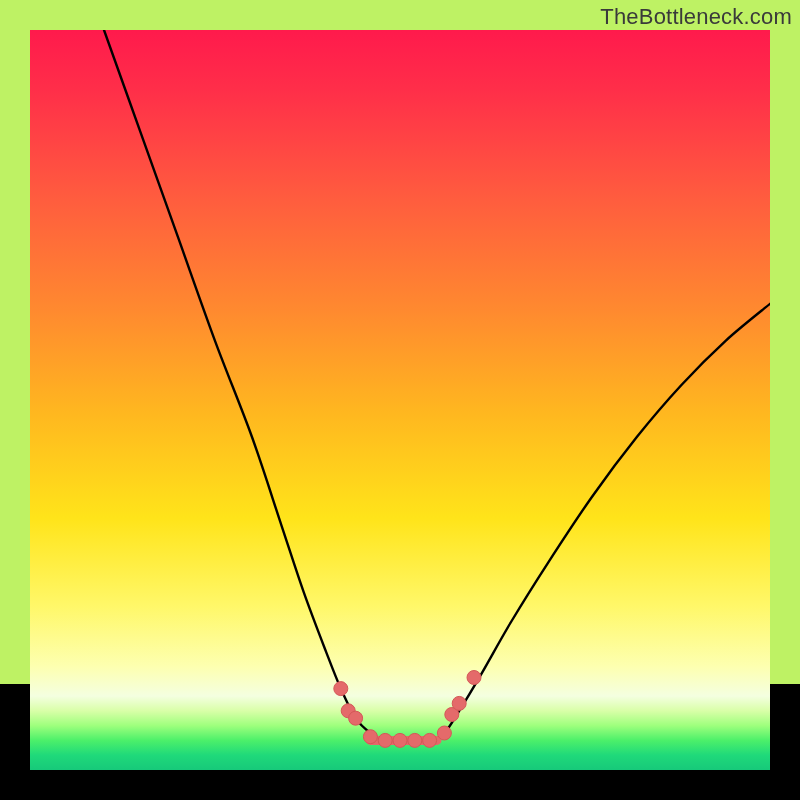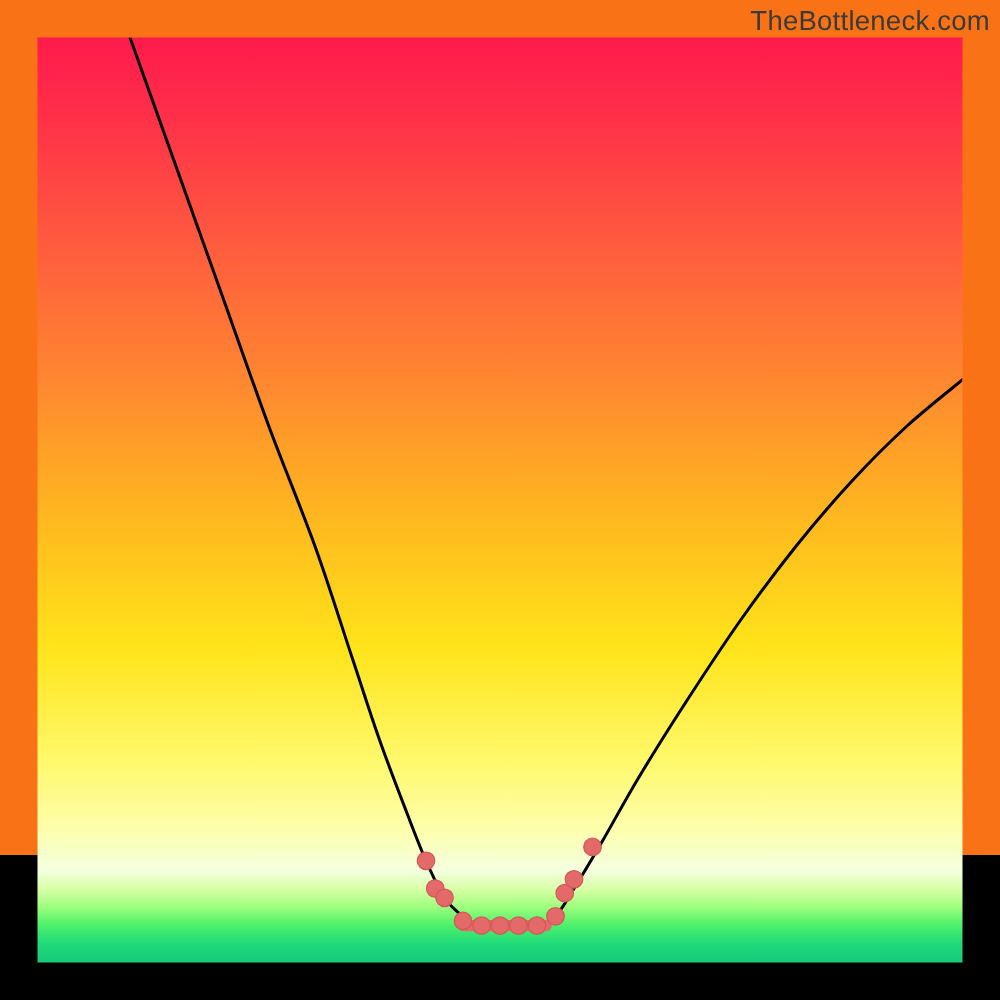--- a/index.html
+++ b/index.html
@@ -8,21 +8,21 @@
     width: 800px;
     height: 800px;
     overflow: hidden;
     background: #000;
     font-family: Arial, Helvetica, sans-serif;
   }
   .frame {
     position: relative;
     width: 800px;
     height: 684px;
-    background: #f97316;
+    background: #bef264;
   }
   .plot-area {
     position: absolute;
     left: 30px;
     top: 30px;
     width: 740px;
     height: 740px;
     
     background: linear-gradient(
       to bottom,

